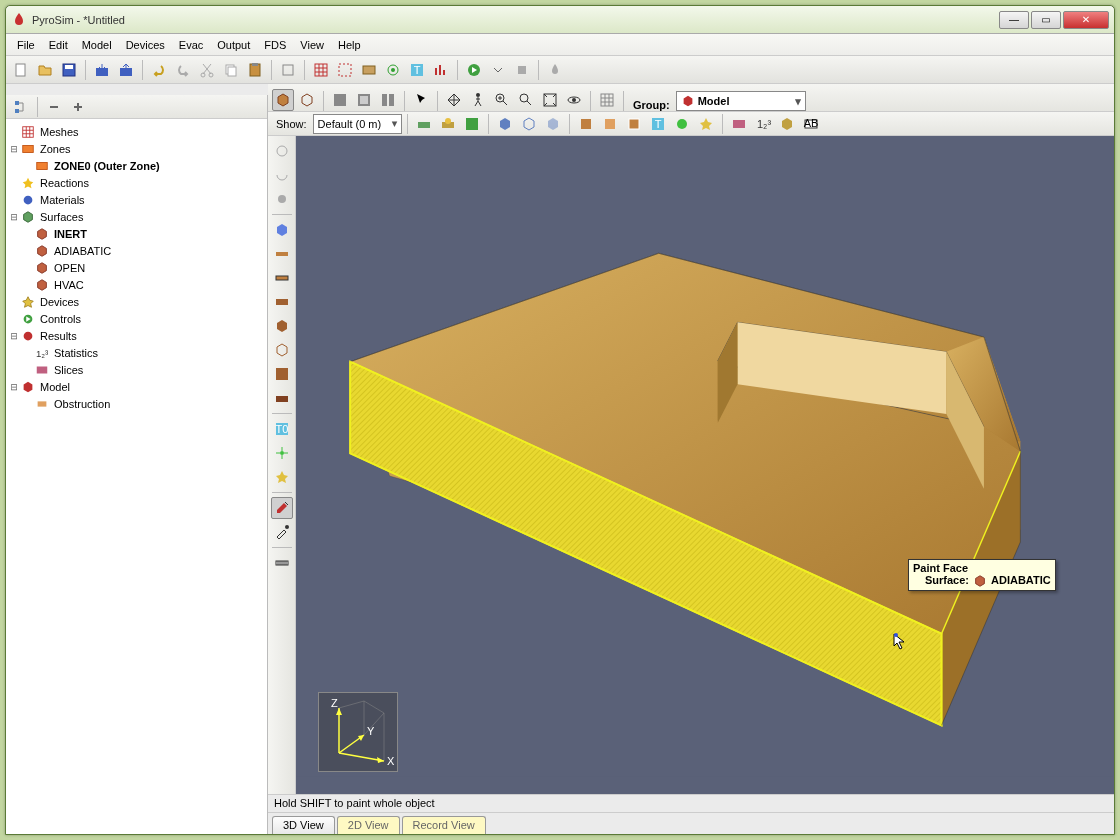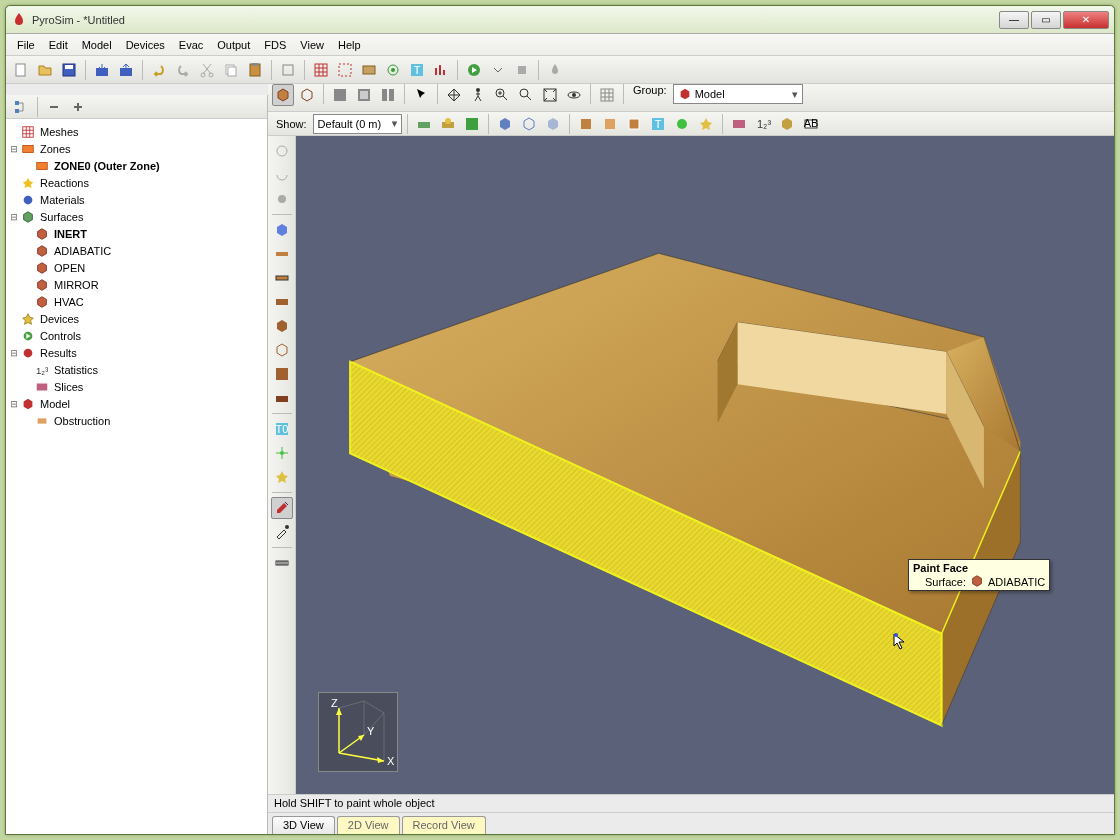--- a/index.html
+++ b/index.html
@@ -28,40 +28,40 @@
 .side-header { height: 24px; background: linear-gradient(#f5f5f2,#e5e5e0); border-bottom: 1px solid #ccc; display: flex; align-items: center; padding: 0 4px; gap: 2px; }
 .tree { flex: 1; overflow: auto; padding: 4px 2px; }
 .tree-item { display: flex; align-items: center; height: 17px; cursor: default; white-space: nowrap; }
 .tree-toggle { width: 12px; text-align: center; color: #666; font-size: 9px; }
 .tree-icon { width: 16px; height: 14px; display: flex; align-items: center; justify-content: center; margin-right: 2px; }
 .tree-label { padding: 0 2px; }
 .bold { font-weight: bold; }
 .indent1 { padding-left: 14px; }
 
 .viewport-area { flex: 1; display: flex; flex-direction: column; background: #ebebeb; }
-.view-toolbar { height: 28px; background: linear-gradient(#f5f5f2,#e5e5e0); border-bottom: 1px solid #ccc; display: flex; align-items: flex-start; padding: 0 4px; gap: 2px; }
+.view-toolbar { height: 28px; background: linear-gradient(#f5f5f2,#e5e5e0); border-bottom: 1px solid #ccc; display: flex; align-items: flex-end; padding: 0 4px; gap: 2px; font-weight: bold; }
 .view-toolbar2 { height: 24px; background: linear-gradient(#f5f5f2,#e5e5e0); border-bottom: 1px solid #ccc; display: flex; align-items: center; padding: 0 4px; gap: 2px; }
 .grp-label { padding: 0 4px; }
 .grp-select { border: 1px solid #888; background: #fff; height: 20px; padding: 0 20px 0 4px; display: flex; align-items: center; position: relative; min-width: 130px; }
 .grp-select::after { content: "▾"; position: absolute; right: 4px; color: #555; }
 
 .viewport-body { flex: 1; display: flex; }
 .left-tools { width: 28px; background: linear-gradient(90deg,#f5f5f2,#e5e5e0); border-right: 1px solid #ccc; display: flex; flex-direction: column; align-items: center; padding: 4px 0; gap: 2px; }
 .ltbtn { width: 22px; height: 22px; border: 1px solid transparent; border-radius: 2px; display: flex; align-items: center; justify-content: center; }
 .ltbtn.active { border-color: #888; background: #d0d0d0; }
 .ltsep { width: 20px; height: 1px; background: #bbb; margin: 2px 0; }
 
 .canvas3d { flex: 1; background: #5a6178; position: relative; }
 .render { position: absolute; inset: 0; }
 
 .axis-widget { position: absolute; left: 22px; bottom: 22px; width: 80px; height: 80px; border: 1px solid #888; background: rgba(50,50,50,0.4); }
 
 .tooltip { position: absolute; left: 612px; top: 455px; transform: translateY(-100%); background: #ffffe1; border: 1px solid #333; padding: 2px 4px; box-shadow: 2px 2px 3px rgba(0,0,0,0.3); }
 .tooltip .tt-title { font-weight: bold; }
-.tooltip .tt-row { display: flex; align-items: flex-end; gap: 4px; padding-left: 12px; }
+.tooltip .tt-row { display: flex; align-items: flex-start; gap: 4px; padding-left: 12px; font-weight: bold; }
 
 .statusbar { height: 18px; background: #ebebeb; border-top: 1px solid #ccc; padding: 2px 6px; }
 .tabs { height: 22px; background: #ebebeb; display: flex; align-items: flex-end; padding: 0 4px; border-top: 1px solid #ccc; }
 .tab { padding: 2px 10px; border: 1px solid #999; border-bottom: none; background: linear-gradient(#fdfdfd,#e8e8e8); margin-right: 2px; border-radius: 3px 3px 0 0; height: 18px; }
 .tab.inactive { background: #fef9c3; color: #666; }
 
 .cursor-svg { position: absolute; left: 596px; top: 496px; width: 20px; height: 20px; }
 </style>
 </head>
 <body>
@@ -318,29 +318,20 @@
             <span class="tree-label ">ADIABATIC</span>
           </div>
           <div class="tree-item indent1">
             <span class="tree-toggle"></span>
             <span class="tree-icon">
               <svg width="16" height="14" viewBox="0 0 16 16">
                 <path d="M3 5l5-3 5 3v6l-5 3-5-3z" fill="#c06040" stroke="#803020"></path>
               </svg>
             </span>
             <span class="tree-label ">OPEN</span>
-          </div>
-          <div class="tree-item indent1">
-            <span class="tree-toggle"></span>
-            <span class="tree-icon">
-              <svg width="16" height="14" viewBox="0 0 16 16">
-                <path d="M3 5l5-3 5 3v6l-5 3-5-3z" fill="#c06040" stroke="#803020"></path>
-              </svg>
-            </span>
-            <span class="tree-label ">MIRROR</span>
           </div>
           <div class="tree-item indent1">
             <span class="tree-toggle"></span>
             <span class="tree-icon">
               <svg width="16" height="14" viewBox="0 0 16 16">
                 <path d="M3 5l5-3 5 3v6l-5 3-5-3z" fill="#c06040" stroke="#803020"></path>
               </svg>
             </span>
             <span class="tree-label ">HVAC</span>
           </div>

